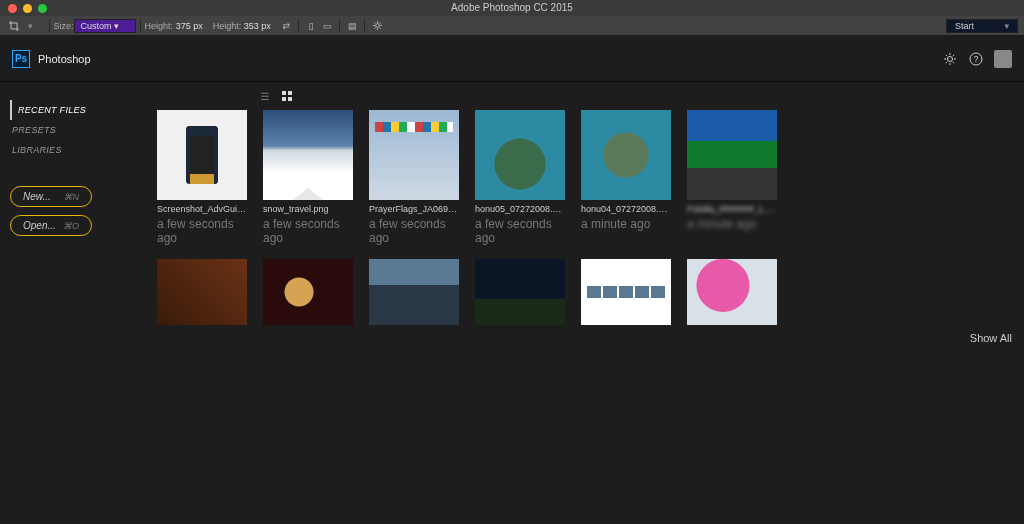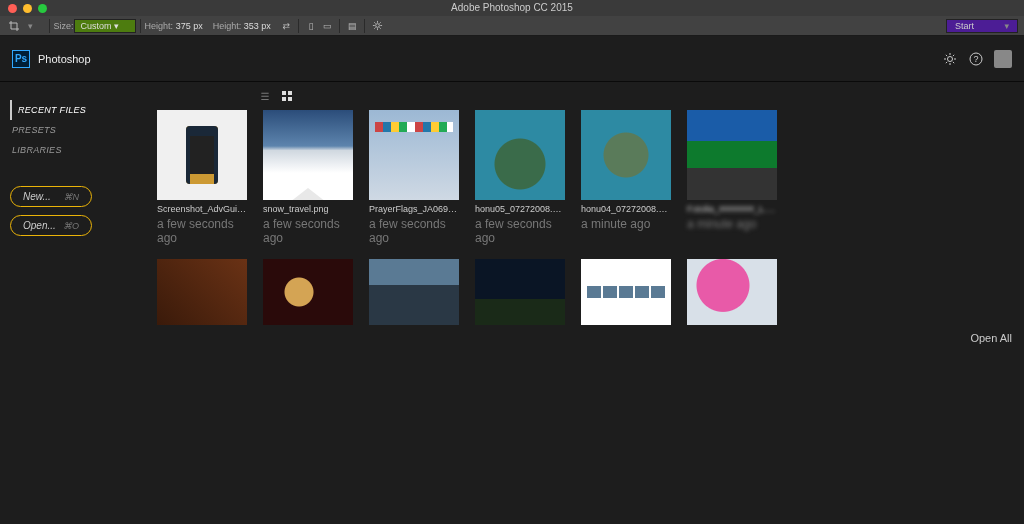--- a/index.html
+++ b/index.html
@@ -10,23 +10,23 @@
 .traffic span { width: 9px; height: 9px; border-radius: 50%; }
 .traffic .r { background: #ff5f56; } .traffic .y { background: #ffbd2e; } .traffic .g { background: #27c93f; }
 
 .titlebar { height: 16px; background: #3a3a3a; text-align: center; line-height: 16px; color: #ccc; font-size: 10px; position: relative; }
 
 .toolbar { height: 20px; background: #424242; display: flex; align-items: center; padding: 0 6px; color: #ccc; font-size: 9px; border-bottom: 1px solid #1a1a1a; }
 .toolbar .tool-group { display: flex; align-items: center; gap: 6px; margin-right: 12px; }
 .toolbar .sep { width: 1px; height: 14px; background: #2a2a2a; margin: 0 4px; }
 .toolbar .label { color: #aaa; }
 .toolbar .val { color: #ddd; }
-.toolbar .dropdown { background: #4d7c0f; border: 1px solid #222; padding: 1px 16px 1px 6px; color: #ddd; font-size: 9px; }
+.toolbar .dropdown { background: #4c1d95; border: 1px solid #222; padding: 1px 16px 1px 6px; color: #ddd; font-size: 9px; }
 .toolbar .icon-btn { width: 16px; height: 14px; display: inline-flex; align-items: center; justify-content: center; color: #bbb; }
-.toolbar .start { margin-left: auto; display: flex; align-items: flex-start; gap: 14px; padding: 1px 8px; border: 1px solid #222; background: #4c1d95;}
+.toolbar .start { margin-left: auto; display: flex; align-items: flex-start; gap: 14px; padding: 1px 8px; border: 1px solid #222; background: #0f172a;}
 
 .header { height: 46px; background: #1d1d1d; display: flex; align-items: center; padding: 3px 12px; border-bottom: 1px solid #0a0a0a; }
 .header .logo { width: 18px; height: 18px; background: #001e36; color: #31a8ff; display: flex; align-items: center; justify-content: center; font-weight: bold; font-size: 10px; border: 1px solid #31a8ff; }
 .header .name { margin-left: 8px; color: #eee; font-size: 11px; }
 .header .right { margin-left: auto; display: flex; align-items: center; gap: 10px; }
 .header .icon { width: 16px; height: 16px; color: #ccc; display: flex; align-items: center; justify-content: center; }
 .header .avatar { width: 18px; height: 18px; background: #888; border-radius: 2px; }
 
 .main { display: flex; height: calc(524px - 66px); background: #1d1d1d; }
 .sidebar { width: 157px; padding: 18px 10px 10px 10px; font-style: italic; }
@@ -218,15 +218,15 @@
             <span></span>
             <span></span>
             <span></span>
             <span></span>
           </div>
         </div>
         <div class="card">
           <div class="thumb dancer"></div>
         </div>
       </div>
-    <div class="showall">Open All</div>
+    <div class="showall">Show All</div>
   </div>
 </div>
 
 </body></html>

